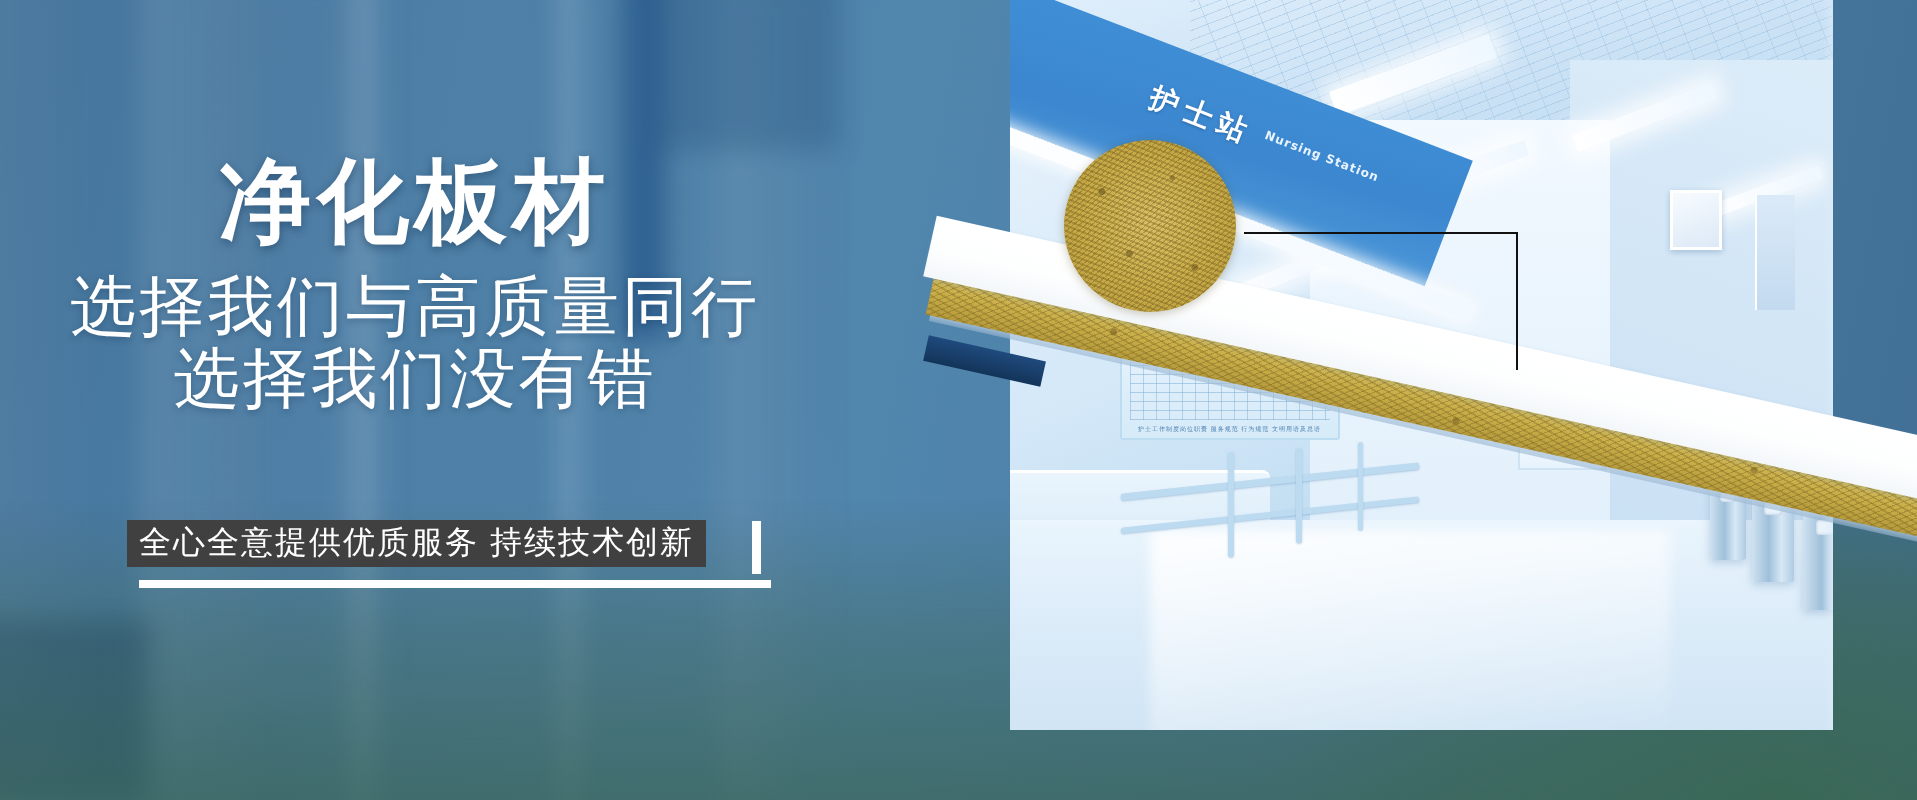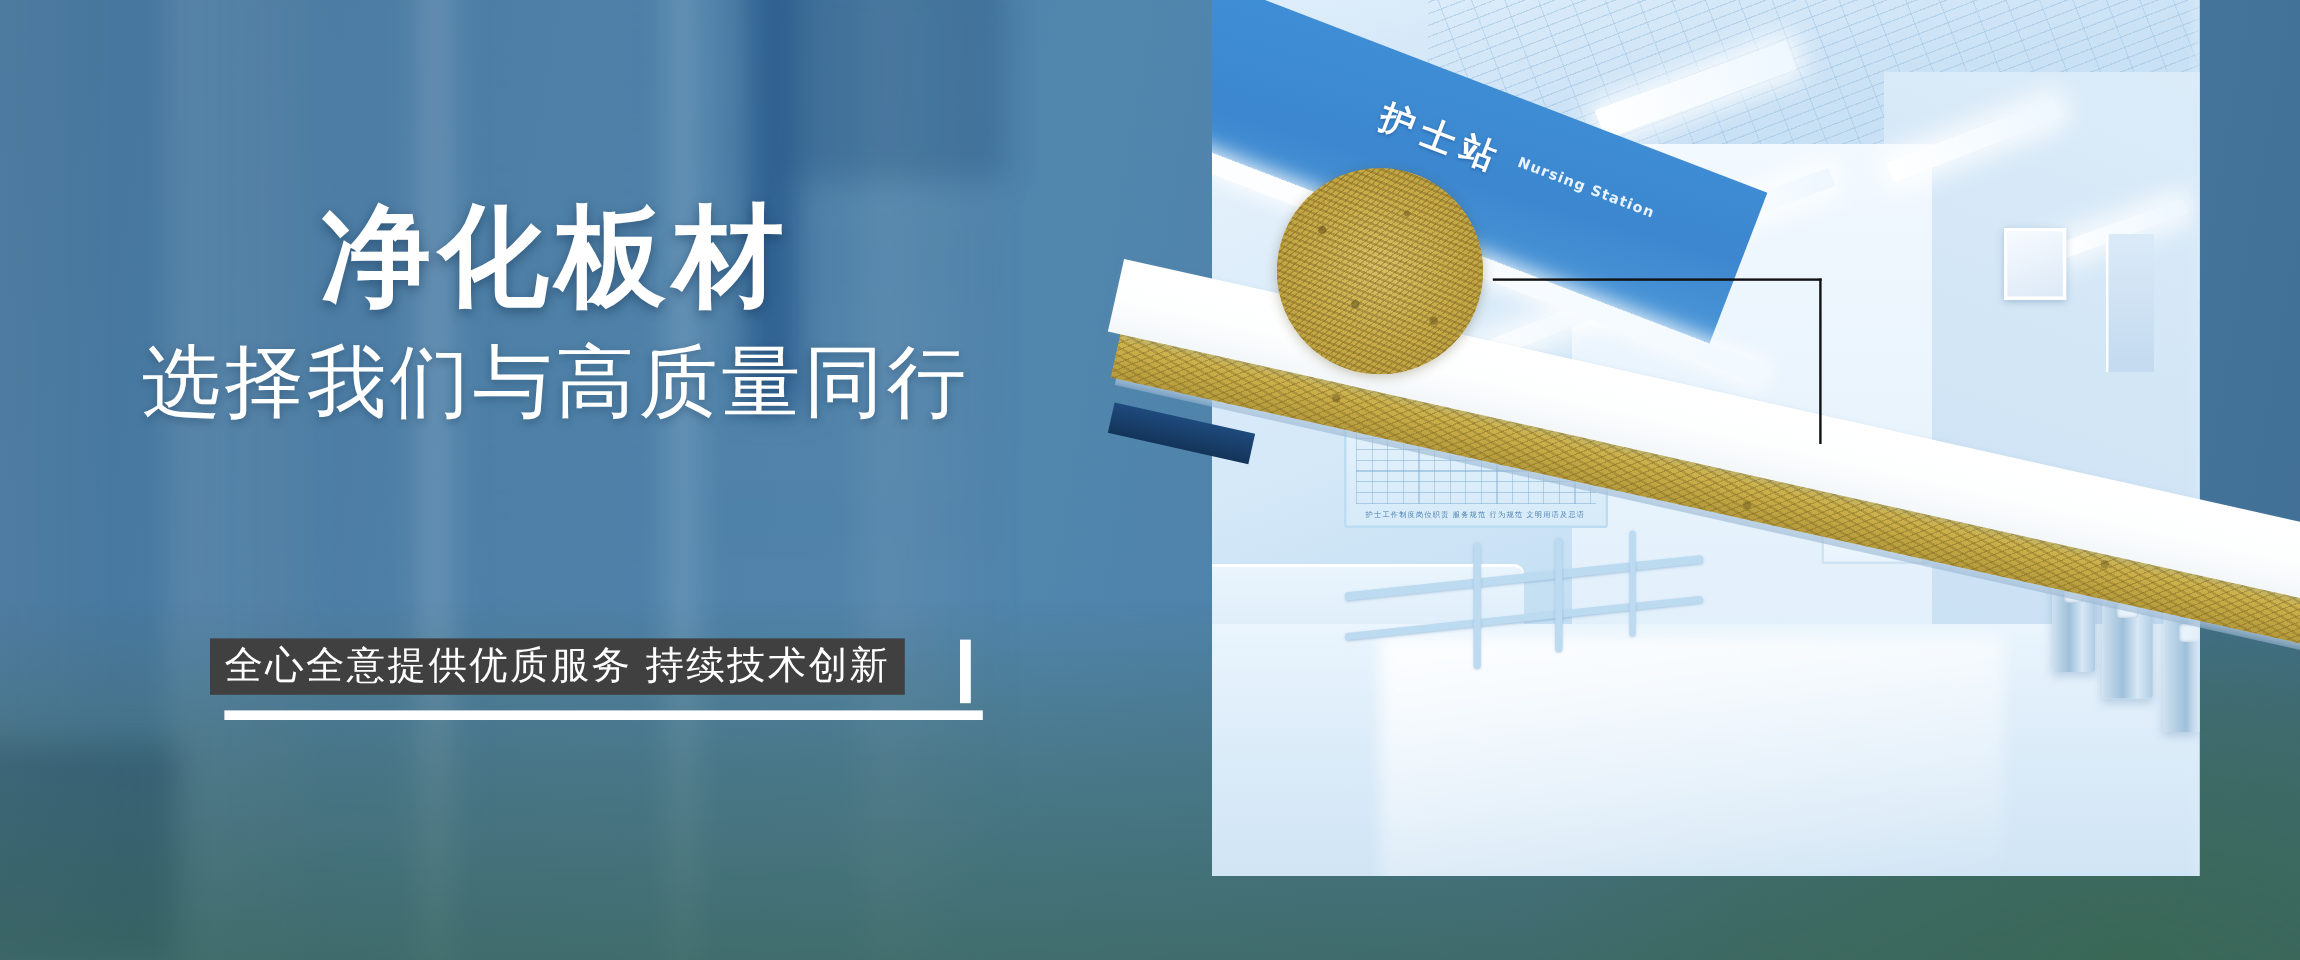--- a/index.html
+++ b/index.html
@@ -16,21 +16,21 @@
   .bg-green{position:absolute;left:0;right:0;bottom:0;height:300px;
     background:linear-gradient(to bottom,rgba(70,110,105,0) 0%,rgba(64,104,92,.42) 45%,rgba(58,100,84,.72) 100%);}
   .bg-green-r{position:absolute;right:0;bottom:0;width:640px;height:360px;
     background:radial-gradient(ellipse at 78% 100%,rgba(58,104,84,.85) 0%,rgba(60,104,86,.45) 45%,rgba(60,104,86,0) 72%);}
   .bg-blur{position:absolute;inset:-40px;filter:blur(13px);opacity:.95;}
   .col{position:absolute;top:-40px;bottom:-40px;}
   .shelf{position:absolute;}
   .vsoft{position:absolute;top:0;bottom:0;}
 
   
-  .text-wrap{position:absolute;left:0;top:16px;width:830px;height:584px;margin-left:48px;}
+  .text-wrap{position:absolute;left:0;top:4px;width:830px;height:584px;}
   .title{
     position:absolute;left:0;right:0;top:136px;text-align:center;
     font-size:92px;font-weight:bold;color:#ffffff;letter-spacing:6px;
     text-shadow:0 3px 10px rgba(12,40,70,.45);
     font-family:"DejaVu Sans","Liberation Sans",sans-serif;
   }
   .sub{
     position:absolute;left:0;right:0;text-align:center;
     font-size:66px;color:#ffffff;letter-spacing:3px;font-weight:400;
     text-shadow:0 2px 7px rgba(12,40,70,.35);
@@ -224,20 +224,21 @@
   </div>
 
   <div class="bg-green"></div>
   <div class="bg-green-r"></div>
 
   <div class="text-wrap">
 
     <div class="title">净化板材</div>
 
     <div class="sub sub1">选择我们与高质量同行</div>
+    <div class="sub sub2">选择我们没有错</div>
 
     <div class="tagwrap">
       <div class="tagbar">全心全意提供优质服务 持续技术创新</div>
       <div class="tagline-underline"></div>
     </div>
     <div class="tag-accent"></div>
   </div>
 
   <div class="photo">
 

